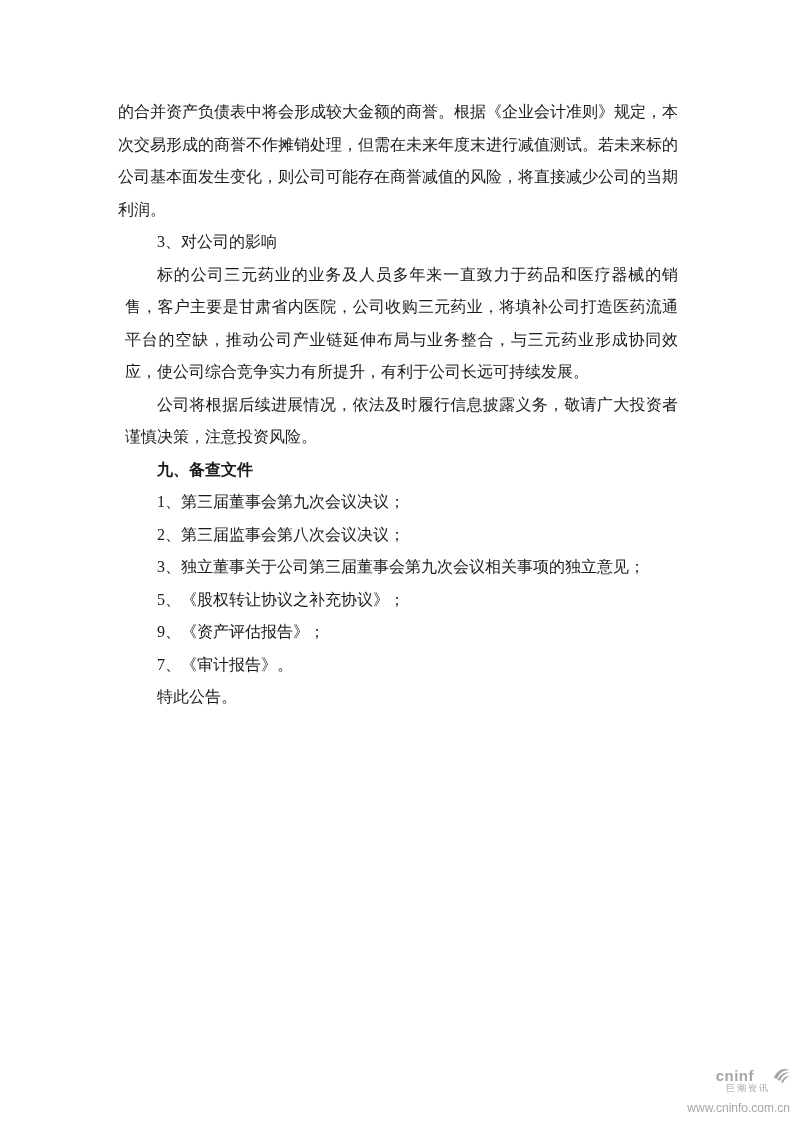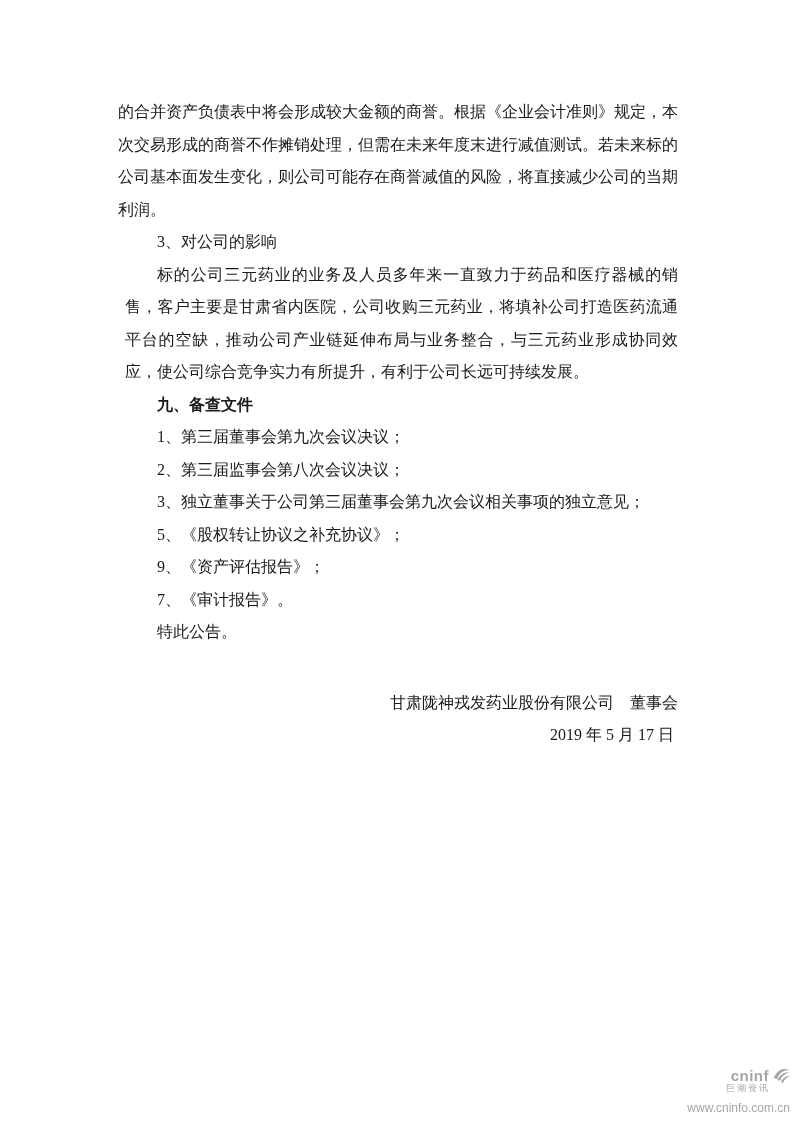--- a/index.html
+++ b/index.html
@@ -45,21 +45,21 @@
     right: 3px;
     bottom: 8px;
     color: #a6a6a6;
     text-align: right;
     user-select: none;
   }
   .wm-top {
     display: flex;
     align-items: center;
     justify-content: flex-end;
-    gap: 3px;
+    gap: 18px;
   }
   .wm-logo {
     font-family: "Liberation Sans", "DejaVu Sans", sans-serif;
     font-weight: 700;
     font-size: 15px;
     line-height: 15px;
     letter-spacing: 0.5px;
   }
   .wm-icon svg { display: block; }
   .wm-cn {
@@ -75,33 +75,30 @@
   }
 </style>
 </head>
 <body>
 
 <div class="page">
   <div class="content">
     <p class="para">的合并资产负债表中将会形成较大金额的商誉。根据《企业会计准则》规定，本次交易形成的商誉不作摊销处理，但需在未来年度末进行减值测试。若未来标的公司基本面发生变化，则公司可能存在商誉减值的风险，将直接减少公司的当期利润。</p>
     <p class="para indent plain">3、对公司的影响</p>
     <p class="para indent">标的公司三元药业的业务及人员多年来一直致力于药品和医疗器械的销售，客户主要是甘肃省内医院，公司收购三元药业，将填补公司打造医药流通平台的空缺，推动公司产业链延伸布局与业务整合，与三元药业形成协同效应，使公司综合竞争实力有所提升，有利于公司长远可持续发展。</p>
+    <p class="para indent">公司将根据后续进展情况，依法及时履行信息披露义务，敬请广大投资者谨慎决策，注意投资风险。</p>
     <p class="para indent plain bold">九、备查文件</p>
     <p class="para indent plain">1、第三届董事会第九次会议决议；</p>
     <p class="para indent plain">2、第三届监事会第八次会议决议；</p>
     <p class="para indent plain">3、独立董事关于公司第三届董事会第九次会议相关事项的独立意见；</p>
     <p class="para indent plain">5、《股权转让协议之补充协议》；</p>
     <p class="para indent plain">9、《资产评估报告》；</p>
     <p class="para indent plain">7、《审计报告》。</p>
     <p class="para indent plain">特此公告。</p>
 
-    <div class="sig-block">
-      <p class="sig-line">甘肃陇神戎发药业股份有限公司　董事会</p>
-      <p class="sig-line sig-date">2019 年 5 月 17 日</p>
-    </div>
   </div>
 
   <div class="watermark">
     <div class="wm-top">
       <span class="wm-logo">cninf</span>
       <span class="wm-icon">
         <svg width="18" height="16" viewBox="0 0 24 22">
           <path d="M2 15 C7 3 17 1 23 4 C16 4 9 8 7 16 Z" fill="#a6a6a6"></path>
           <path d="M7 18 C11 9 18 6 24 8 C18 9 13 12 11 19 Z" fill="#a6a6a6"></path>
           <path d="M12 21 C15 14 20 12 24 13 C20 14 16 17 15 22 Z" fill="#a6a6a6"></path>

